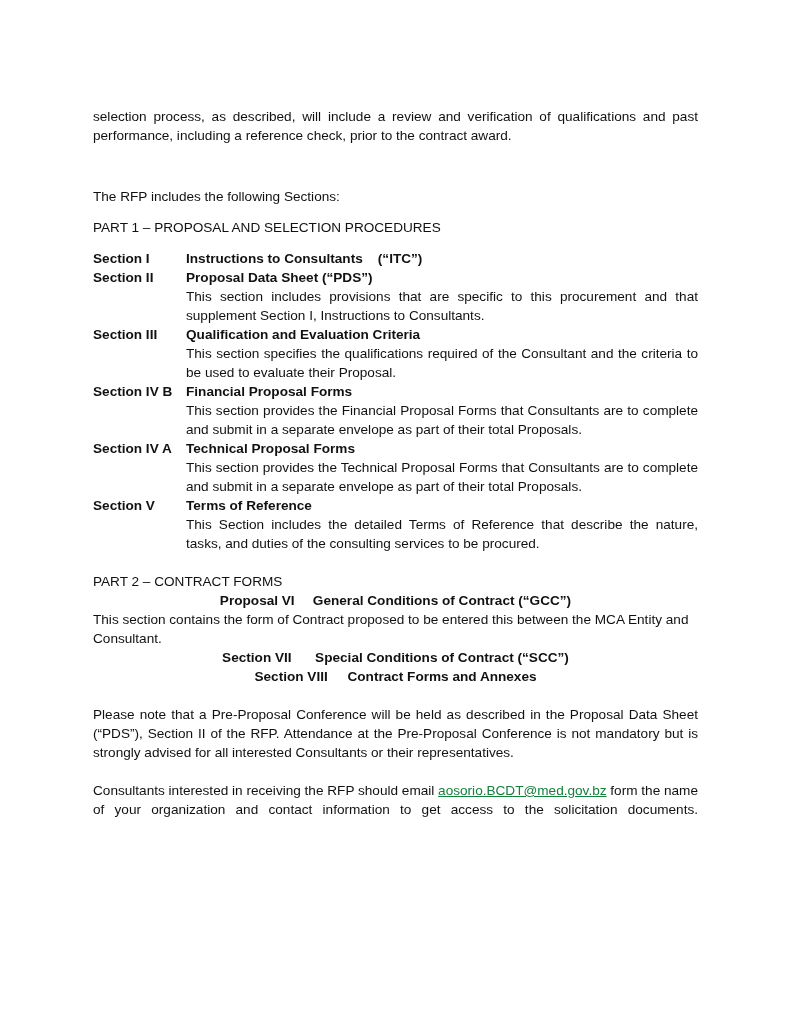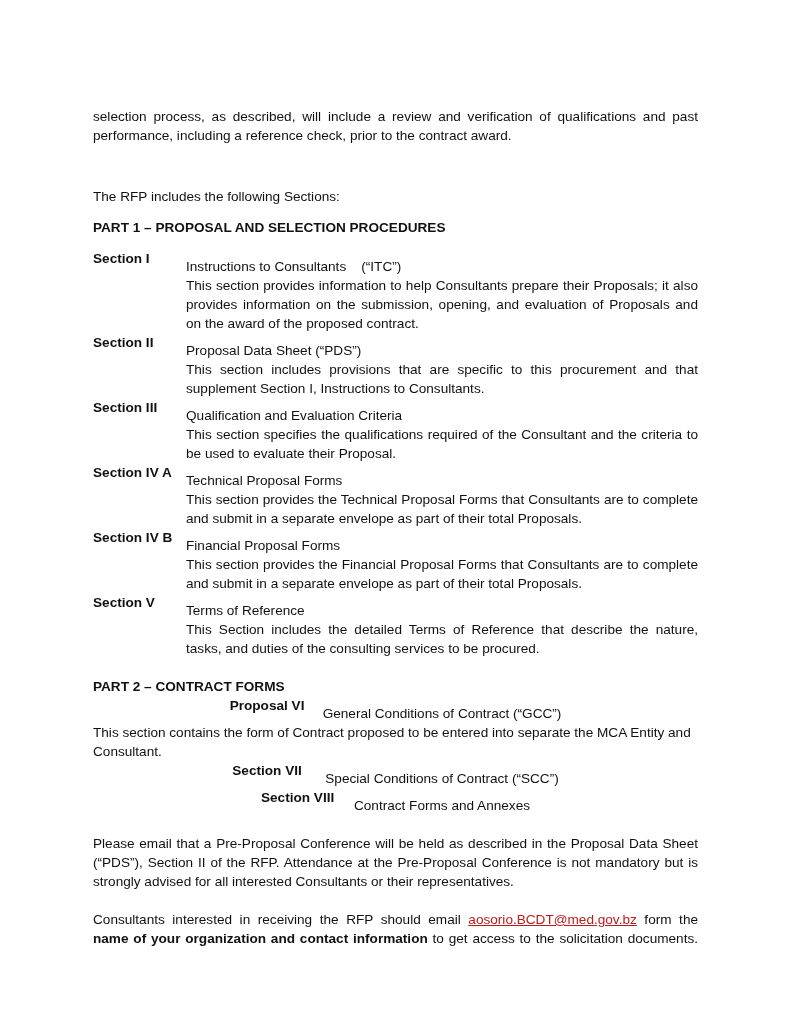--- a/index.html
+++ b/index.html
@@ -4,27 +4,27 @@
 <style>
   html, body { margin:0; padding:0; background:#ffffff; }
   body { width:791px; height:1024px; position:relative; overflow:hidden;
          font-family:"Liberation Sans", sans-serif; color:#111; font-size:13.6px; }
   .page { position:absolute; left:93px; top:107px; width:605px; }
   p { margin:0; line-height:19px; }
   .just { text-align:justify; }
   .gap-lg { height:42px; }
   .gap-md { height:12px; }
   .gap-sm { height:19px; }
-  .bold { font-weight:bold; }
+  .bold { font-weight:normal; }
   .row { display:flex;justify-content:center; }
   .lbl { width:93px; flex:0 0 93px; font-weight:bold; line-height:19px; }
   .content { flex:1; }
-  .title { font-weight:normal; line-height:19px;margin-top:8px; }
+  .title { font-weight:bold; line-height:19px; }
   .desc { line-height:19px; text-align:justify; }
-  a.link { color:#b91c1c; text-decoration:underline; }
+  a.link { color:#15803d; text-decoration:underline; }
   .last-line { text-align:justify; text-align-last:justify; }
 </style>
 </head>
 <body>
 
 <div class="page">
 
   <p class="just">selection process, as described, will include a review and verification of qualifications and past performance, including a reference check, prior to the contract award.</p>
 
   <div class="gap-lg"></div>
@@ -33,80 +33,79 @@
   <div class="gap-md"></div>
 
   <p class="bold">PART 1 – PROPOSAL AND SELECTION PROCEDURES</p>
   <div class="gap-md"></div>
 
   <div>
     <div class="row">
       <div class="lbl">Section I</div>
       <div class="content">
         <div class="title">Instructions to Consultants&nbsp;&nbsp;&nbsp; (“ITC”)</div>
-        <div class="desc">This section provides information to help Consultants prepare their Proposals; it also provides information on the submission, opening, and evaluation of Proposals and on the award of the proposed contract.</div>
       </div>
     </div>
     <div class="row">
       <div class="lbl">Section II</div>
       <div class="content">
         <div class="title">Proposal Data Sheet (“PDS”)</div>
         <div class="desc">This section includes provisions that are specific to this procurement and that supplement Section I, Instructions to Consultants.</div>
       </div>
     </div>
     <div class="row">
       <div class="lbl">Section III</div>
       <div class="content">
         <div class="title">Qualification and Evaluation Criteria</div>
         <div class="desc">This section specifies the qualifications required of the Consultant and the criteria to be used to evaluate their Proposal.</div>
       </div>
     </div>
     <div class="row">
+      <div class="lbl">Section IV B</div>
+      <div class="content">
+        <div class="title">Financial Proposal Forms</div>
+        <div class="desc">This section provides the Financial Proposal Forms that Consultants are to complete and submit in a separate envelope as part of their total Proposals.</div>
+      </div>
+    </div>
+    <div class="row">
       <div class="lbl">Section IV A</div>
       <div class="content">
         <div class="title">Technical Proposal Forms</div>
         <div class="desc">This section provides the Technical Proposal Forms that Consultants are to complete and submit in a separate envelope as part of their total Proposals.</div>
-      </div>
-    </div>
-    <div class="row">
-      <div class="lbl">Section IV B</div>
-      <div class="content">
-        <div class="title">Financial Proposal Forms</div>
-        <div class="desc">This section provides the Financial Proposal Forms that Consultants are to complete and submit in a separate envelope as part of their total Proposals.</div>
       </div>
     </div>
     <div class="row">
       <div class="lbl">Section V</div>
       <div class="content">
         <div class="title">Terms of Reference</div>
         <div class="desc">This Section includes the detailed Terms of Reference that describe the nature, tasks, and duties of the consulting services to be procured.</div>
       </div>
     </div>
   </div>
 
   <div class="gap-sm"></div>
 
   <p class="bold">PART 2 – CONTRACT FORMS</p>
   <div>
     <div class="row">
       <div class="lbl">Proposal VI</div>
       <div class="title">General Conditions of Contract (“GCC”)</div>
     </div>
-    <p>This section contains the form of Contract proposed to be entered into separate the MCA Entity and Consultant.</p>
+    <p>This section contains the form of Contract proposed to be entered this between the MCA Entity and Consultant.</p>
     <div class="row">
       <div class="lbl">Section VII</div>
       <div class="title">Special Conditions of Contract (“SCC”)</div>
     </div>
     <div class="row">
       <div class="lbl">Section VIII</div>
       <div class="title">Contract Forms and Annexes</div>
     </div>
   </div>
 
   <div class="gap-sm"></div>
 
-  <p class="just">Please email that a Pre-Proposal Conference will be held as described in the Proposal Data Sheet (“PDS”), Section II of the RFP. Attendance at the Pre-Proposal Conference is not mandatory but is strongly advised for all interested Consultants or their representatives.</p>
+  <p class="just">Please note that a Pre-Proposal Conference will be held as described in the Proposal Data Sheet (“PDS”), Section II of the RFP. Attendance at the Pre-Proposal Conference is not mandatory but is strongly advised for all interested Consultants or their representatives.</p>
 
   <div class="gap-sm"></div>
 
   <p class="last-line"><span>Consultants interested in receiving the RFP should email </span><a class="link" href="#">aosorio.BCDT@med.gov.bz</a><span> form the </span><span class="bold">name of your organization and contact information</span><span> to get access to the solicitation documents.</span></p>
 
 </div>
 
 </body></html>

